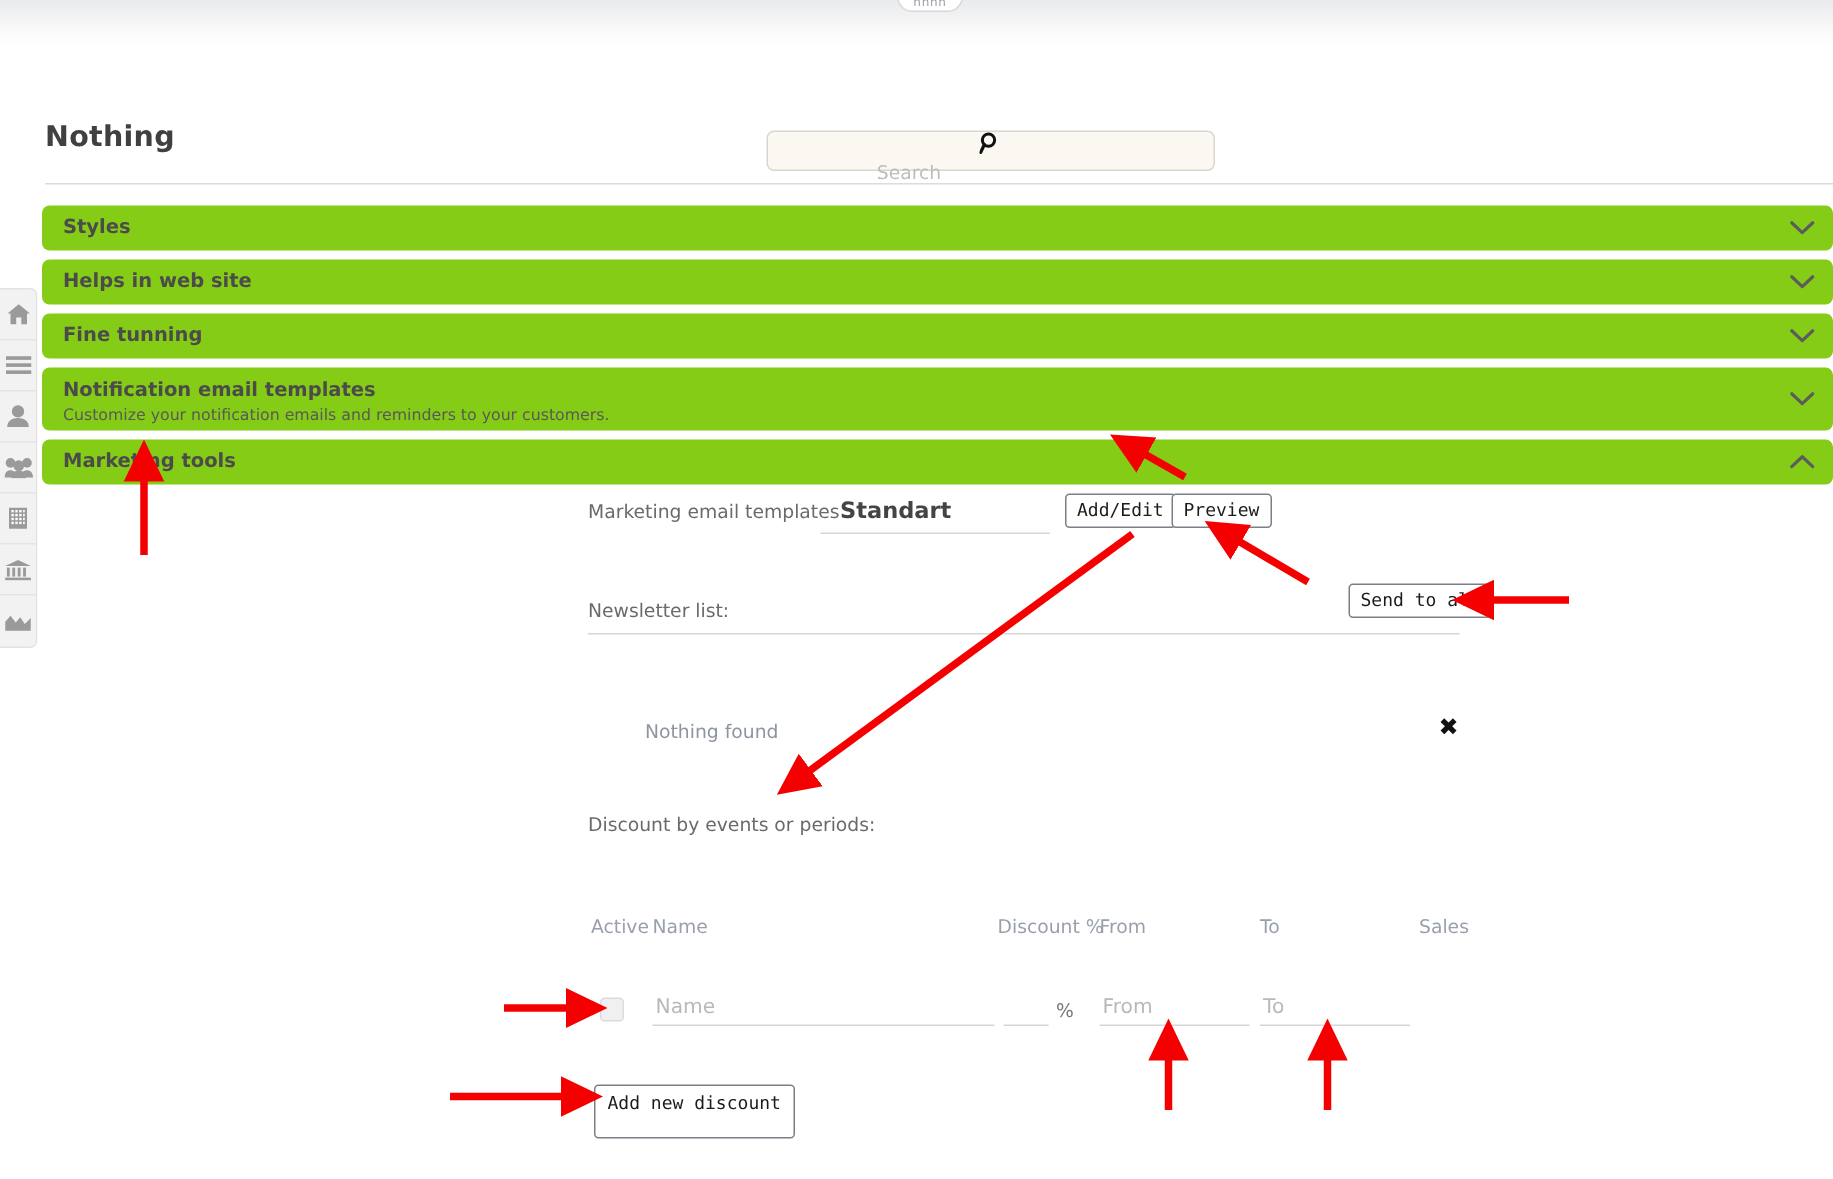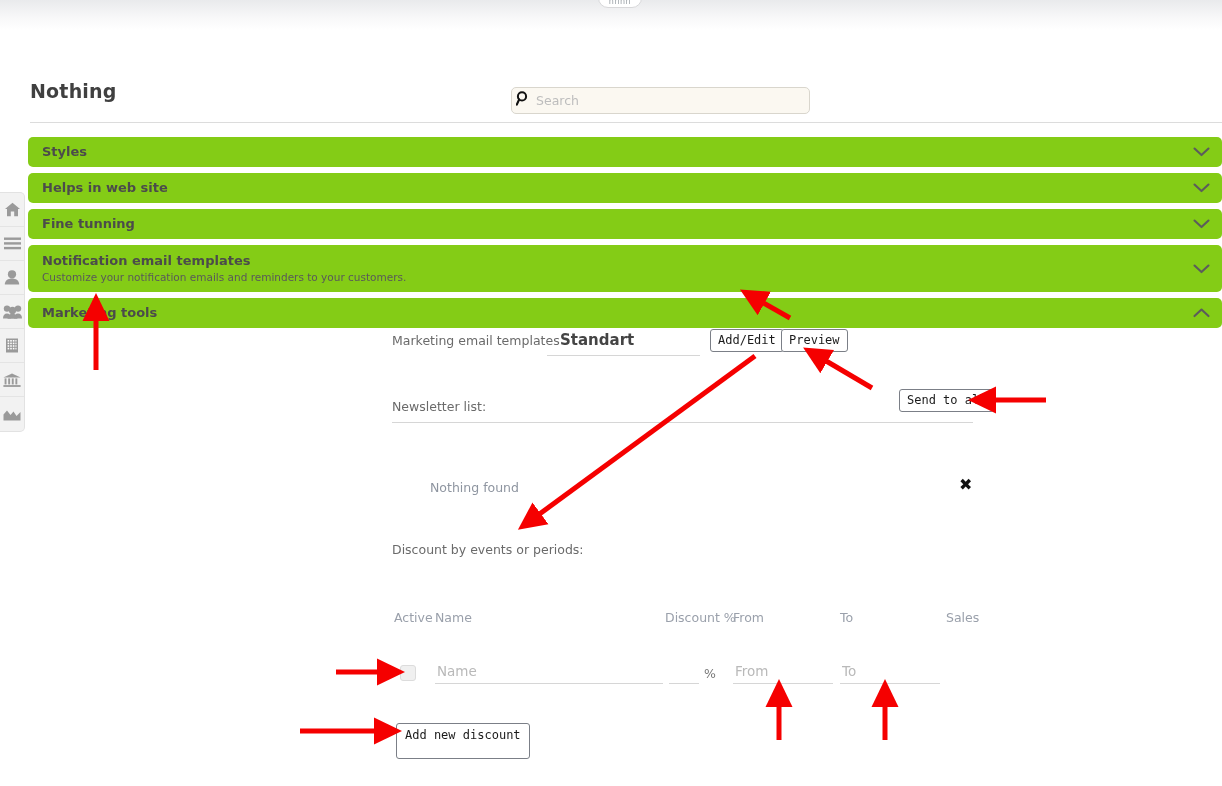--- a/index.html
+++ b/index.html
@@ -64,20 +64,21 @@
 
   
   .search-box {
     position: absolute; left: 511px; top: 87px;
     width: 299px; height: 27px;
     background: #fbf8f1;
     border: 1px solid #d9d6cd;
     border-radius: 5px;
     display: flex; align-items: center;
     padding-left: 4px;
+    flex-direction: column;
   }
   .search-box .mag { flex: 0 0 auto; margin-right: 6px; }
   .search-input {
     flex: 1 1 auto; border: none; outline: none;
     background: transparent;
     font-family: "DejaVu Sans", sans-serif;
     font-size: 12.5px; color: #555;
     padding: 0;
   }
   .search-input::placeholder { color: #bdbdbd; }
@@ -101,21 +102,21 @@
     font-size: 13px; font-weight: bold; color: #4b4b4b;
     line-height: 16px;
   }
   .acc-sub {
     font-size: 10.5px; color: #595959; line-height: 14px; margin-top: 1px;
   }
   .chev {
     position: absolute; right: 12px; top: 50%;
     transform: translateY(-50%);
   }
-  .acc-row.tall { padding-top: 8px; padding-bottom: 8px; }
+  .acc-row.tall { padding-top: 8px; padding-bottom: 3px; }
 
   
   #row-marketing {
     width: 1194px;
   }
 
   
   .panel { position: absolute; left: 0; top: 0; width: 1222px; height: 786px; pointer-events: none; }
   .panel > * { pointer-events: auto; }
 

